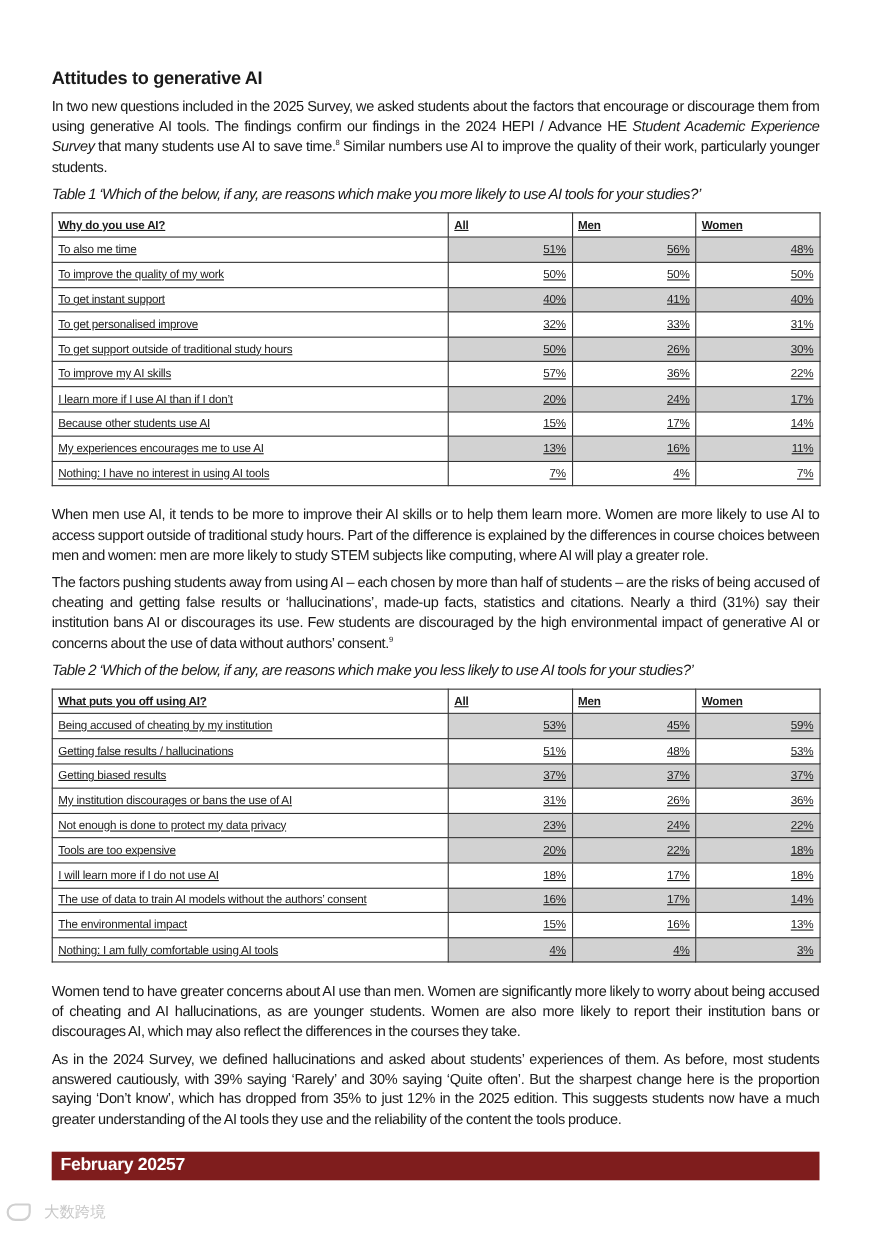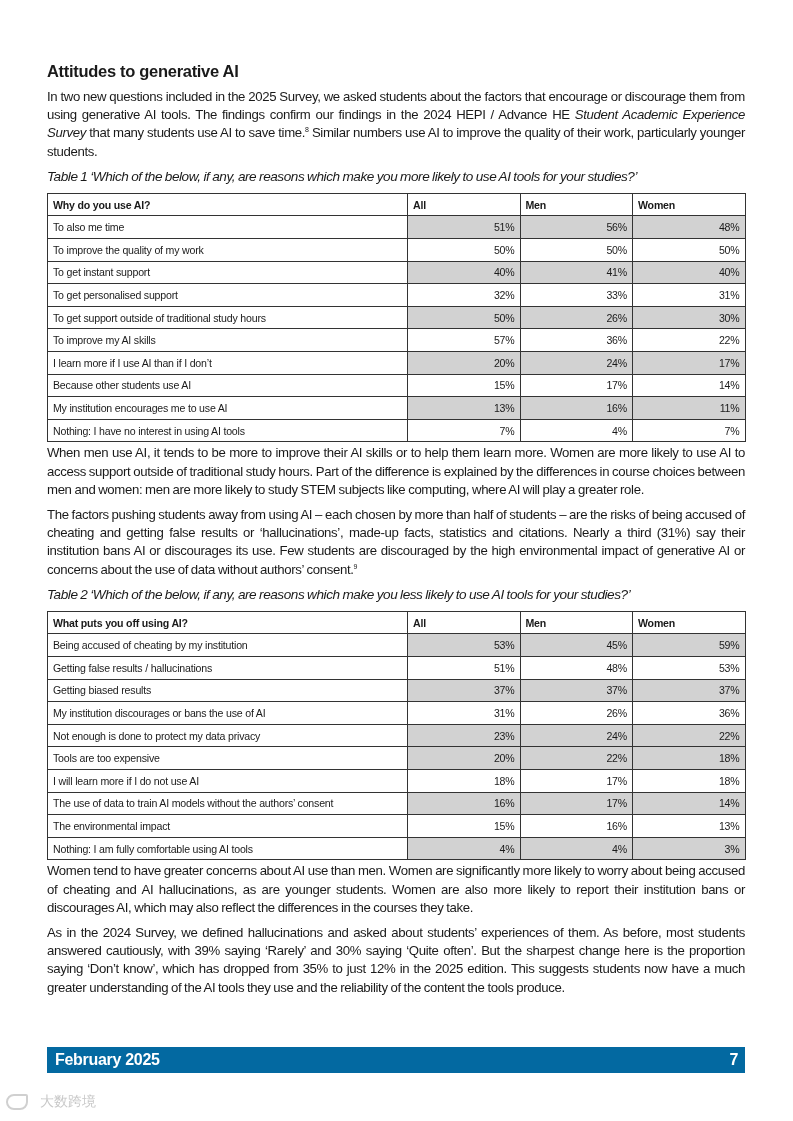--- a/index.html
+++ b/index.html
@@ -15,37 +15,38 @@
   p.body-para {
     margin: 0 0 7px 0; font-size: 13.2px; line-height: 18.2px; text-align: justify;
     letter-spacing: -0.35px; word-spacing: -0.5px;
   }
   p.body-para sup { font-size: 7px; vertical-align: super; line-height: 0; }
   .caption {
     margin: 3px 0 7px 0; font-size: 13.6px; font-style: italic; line-height: 18px;
     letter-spacing: -0.45px; word-spacing: -0.5px;
   }
   table.data-table {
-    width: 698px; border-collapse: collapse; margin: 0 0 2px 0;
+    width: 698px; border-collapse: collapse; margin: 0 0 17px 0;
     font-size: 10.6px; letter-spacing: -0.2px; table-layout: fixed;
     border: 1.5px solid #333;
+    text-decoration: underline;
   }
   table.data-table col.c-label { width: 360px; }
   table.data-table col.c-num { width: 112.5px; }
   table.data-table th, table.data-table td {
     border: 1px solid #333; height: 21.6px; padding: 0 5px; line-height: 12px;
   }
   table.data-table th { text-align: left; font-weight: bold; background: #fff; }
   table.data-table td.num { text-align: right; }
   table.data-table tr.shaded td.num { background: #d2d2d2; }
   table.data-table td.label { background: #fff; }
   .footer-bar {
     position: absolute; left: 47px; top: 1047px; width: 698px; height: 26px;
-    background: #0369a1; color: #fff; display: flex; align-items: center;
-    justify-content: space-between; box-sizing: border-box; padding: 0 7px 0 8px;
+    background: #7f1d1d; color: #fff; display: flex; align-items: center;
+    box-sizing: border-box; padding: 0 7px 0 8px;
     font-weight: bold; font-size: 16px; letter-spacing: -0.3px;
   }
   .watermark {
     position: absolute; left: 6px; top: 1093px; display: flex; align-items: center;
     gap: 12px; color: #c8c8c8; font-size: 14px;
   }
   .watermark .logo {
     width: 22px; height: 16px; border: 2px solid #d0d0d0; border-radius: 8px 2px 8px 8px;
     box-sizing: border-box;
   }
@@ -88,21 +89,21 @@
           <td class="num">50%</td>
           <td class="num">50%</td>
         </tr>
         <tr class="shaded">
           <td class="label">To get instant support</td>
           <td class="num">40%</td>
           <td class="num">41%</td>
           <td class="num">40%</td>
         </tr>
         <tr>
-          <td class="label">To get personalised support</td>
+          <td class="label">To get personalised improve</td>
           <td class="num">32%</td>
           <td class="num">33%</td>
           <td class="num">31%</td>
         </tr>
         <tr class="shaded">
           <td class="label">To get support outside of traditional study hours</td>
           <td class="num">50%</td>
           <td class="num">26%</td>
           <td class="num">30%</td>
         </tr>
@@ -118,21 +119,21 @@
           <td class="num">24%</td>
           <td class="num">17%</td>
         </tr>
         <tr>
           <td class="label">Because other students use AI</td>
           <td class="num">15%</td>
           <td class="num">17%</td>
           <td class="num">14%</td>
         </tr>
         <tr class="shaded">
-          <td class="label">My institution encourages me to use AI</td>
+          <td class="label">My experiences encourages me to use AI</td>
           <td class="num">13%</td>
           <td class="num">16%</td>
           <td class="num">11%</td>
         </tr>
         <tr>
           <td class="label">Nothing: I have no interest in using AI tools</td>
           <td class="num">7%</td>
           <td class="num">4%</td>
           <td class="num">7%</td>
         </tr>

